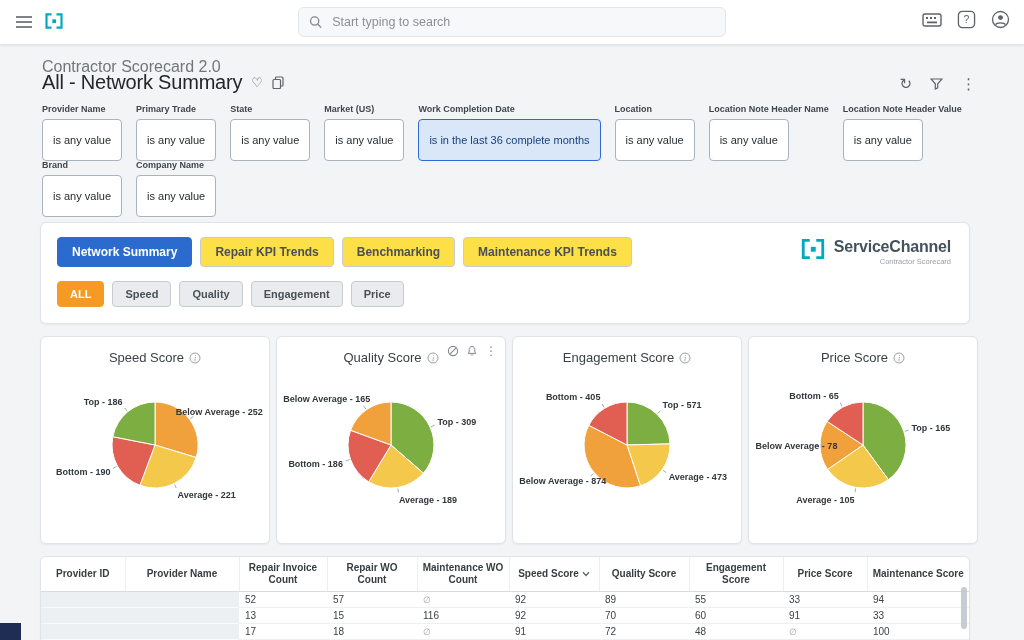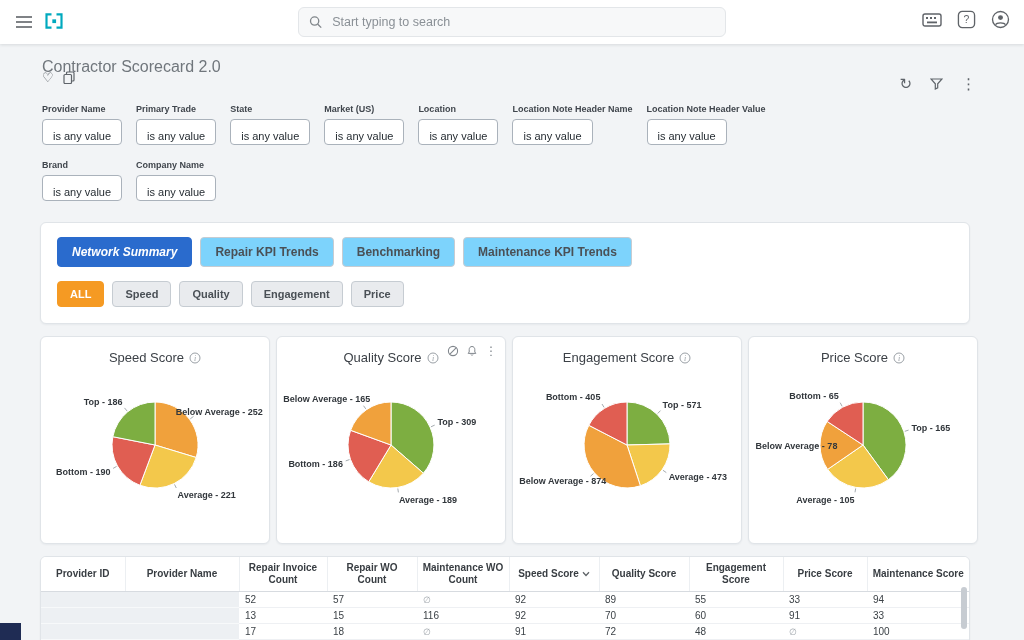--- a/index.html
+++ b/index.html
@@ -22,31 +22,31 @@
   .breadcrumb{position:absolute;left:42px;top:58px;font-size:16px;color:#70767c;}
   .title-row{position:absolute;left:42px;top:71px;display:flex;align-items:center;gap:9px;}
   .title-row h1{margin:0;font-size:20px;font-weight:500;color:#22272c;letter-spacing:-.2px;}
   .heart{font-size:13px;color:#5f646a;line-height:1;}
   .head-actions{position:absolute;right:48px;top:76px;display:flex;gap:18px;align-items:center;color:#5f646a;}
   .glyph{font-size:15px;line-height:1;color:#5f646a;}
   
   .filters{position:absolute;left:42px;display:flex;gap:14px;align-items:flex-start;}
   .filters.r1{top:104px;} .filters.r2{top:160px;}
   .filter-label{font-size:9px;font-weight:700;color:#40464d;margin-bottom:5px;}
-  .filter-value{height:26px;padding:10px 10px;background:#fff;border:1px solid #aab2bb;border-radius:4px;
+  .filter-value{height:42px;padding:10px 10px;background:#fff;border:1px solid #aab2bb;border-radius:4px;
     font-size:11px;color:#262d33;cursor:pointer;font-family:"Liberation Sans",sans-serif;white-space:nowrap;}
   .filter-value.active{background:#d9e7f9;border-color:#2e6bd6;color:#17407e;}
   
   .main-card,.chart-card,.table-card{background:#fff;border:1px solid #e0e4e8;border-radius:6px;
     box-shadow:0 1px 2px rgba(25,39,52,.05);box-sizing:border-box;}
   .main-card{position:absolute;left:40px;top:222px;width:930px;height:102px;}
   .tabs{display:flex;gap:8px;padding:14px 16px 0 16px;}
-  .tab{height:30px;padding:0 14px;border-radius:4px;border:1px solid #c6ccd2;background:#7dd3fc;
+  .tab{height:30px;padding:0 14px;border-radius:4px;border:1px solid #c6ccd2;background:#fde047;
     color:#4a5056;font-size:12px;font-weight:600;cursor:pointer;font-family:"Liberation Sans",sans-serif;white-space:nowrap;}
-  .tab.active{background:#2a6bcd;border-color:#2a6bcd;color:#fff;font-weight:700;font-style:italic;}
+  .tab.active{background:#2a6bcd;border-color:#2a6bcd;color:#fff;font-weight:700;}
   .pills{display:flex;gap:8px;margin:14px 0 0 16px;}
   .pill{height:26px;padding:0 12px;border-radius:4px;border:1px solid #c6ccd2;background:#e9ebee;
     color:#4a5056;font-size:11px;font-weight:700;cursor:pointer;font-family:"Liberation Sans",sans-serif;text-align:right;}
   .pill.active{background:#f59a23;border-color:#f59a23;color:#fff;}
   .brand{position:absolute;right:18px;top:14px;display:flex;gap:8px;align-items:flex-start;}
   .brand-name{font-size:16px;font-weight:700;color:#44525f;letter-spacing:-.2px;line-height:1.2;}
   .brand-sub{font-size:7.5px;color:#97a0a8;text-align:right;margin-top:1px;}
   
   .charts{position:absolute;left:40px;top:336px;width:930px;display:flex;gap:6px;}
   .chart-card{flex:1;height:208px;position:relative;}
@@ -124,20 +124,21 @@
             <circle cx="10" cy="10" r="8.4" fill="none" stroke="#5f6368" stroke-width="1.4"></circle>
             <circle cx="10" cy="8" r="2.6" fill="#5f6368"></circle>
             <path d="M4.8 15.6 C6 12.8 14 12.8 15.2 15.6" fill="none" stroke="#5f6368" stroke-width="1.4"></path>
           </svg>
       </button>
     </div>
   </header>
 
   <div class="breadcrumb">Contractor Scorecard 2.0</div>
   <div class="title-row">
+    <h1>All - Network Summary</h1>
     <span class="heart">♡</span>
     <span style="display:inline-flex;">
       <svg width="12" height="13" viewBox="0 0 12 13">
           <rect x="3.5" y="1" width="7.5" height="9" rx="1" fill="none" stroke="#5f646a" stroke-width="1.2"></rect>
           <rect x="1" y="3.5" width="7.5" height="9" rx="1" fill="#f2f4f6" stroke="#5f646a" stroke-width="1.2"></rect>
         </svg>
     </span>
   </div>
   <div class="head-actions">
     <button class="icon-btn glyph">↻</button>
@@ -147,20 +148,21 @@
         </svg>
     </button>
     <button class="icon-btn glyph">⋮</button>
   </div>
 
   <div class="filters r1">
       <div class="filter"><div class="filter-label">Provider Name</div><button class="filter-value">is any value</button></div>
       <div class="filter"><div class="filter-label">Primary Trade</div><button class="filter-value">is any value</button></div>
       <div class="filter"><div class="filter-label">State</div><button class="filter-value">is any value</button></div>
       <div class="filter"><div class="filter-label">Market (US)</div><button class="filter-value">is any value</button></div>
+      <div class="filter"><div class="filter-label">Work Completion Date</div><button class="filter-value active">is in the last 36 complete months</button></div>
       <div class="filter"><div class="filter-label">Location</div><button class="filter-value">is any value</button></div>
       <div class="filter"><div class="filter-label">Location Note Header Name</div><button class="filter-value">is any value</button></div>
       <div class="filter"><div class="filter-label">Location Note Header Value</div><button class="filter-value">is any value</button></div>
     </div>
   <div class="filters r2">
       <div class="filter"><div class="filter-label">Brand</div><button class="filter-value">is any value</button></div>
       <div class="filter"><div class="filter-label">Company Name</div><button class="filter-value">is any value</button></div>
     </div>
 
   <section class="main-card">
@@ -170,20 +172,35 @@
         <button class="tab">Benchmarking</button>
         <button class="tab">Maintenance KPI Trends</button>
       </div>
     <div class="pills">
         <button class="pill active">ALL</button>
         <button class="pill">Speed</button>
         <button class="pill">Quality</button>
         <button class="pill">Engagement</button>
         <button class="pill">Price</button>
       </div>
+    <div class="brand">
+      <span>
+        <svg width="26" height="24" viewBox="0 0 24 20">
+            <g fill="none" stroke="#00A9BE" stroke-width="2.6">
+              <path d="M9 2 H3 V18 H9"></path>
+              <path d="M15 2 H21 V18 H15"></path>
+            </g>
+            <rect x="10" y="8" width="4.5" height="4.5" fill="#00A9BE"></rect>
+          </svg>
+      </span>
+      <span>
+        <div class="brand-name">ServiceChannel</div>
+        <div class="brand-sub">Contractor Scorecard</div>
+      </span>
+    </div>
   </section>
 
   <div class="charts">
       <div class="chart-card">
         <div class="chart-title-row">
           <span class="chart-title">Speed Score</span>
           <span class="info-icon">
             <svg width="12" height="12" viewBox="0 0 12 12">
               <circle cx="6" cy="6" r="5" fill="none" stroke="#9aa0a6" stroke-width="1"></circle>
               <text x="6" y="8.7" text-anchor="middle" font-size="8" fill="#9aa0a6" font-family="Liberation Serif,serif" font-style="italic">i</text>

